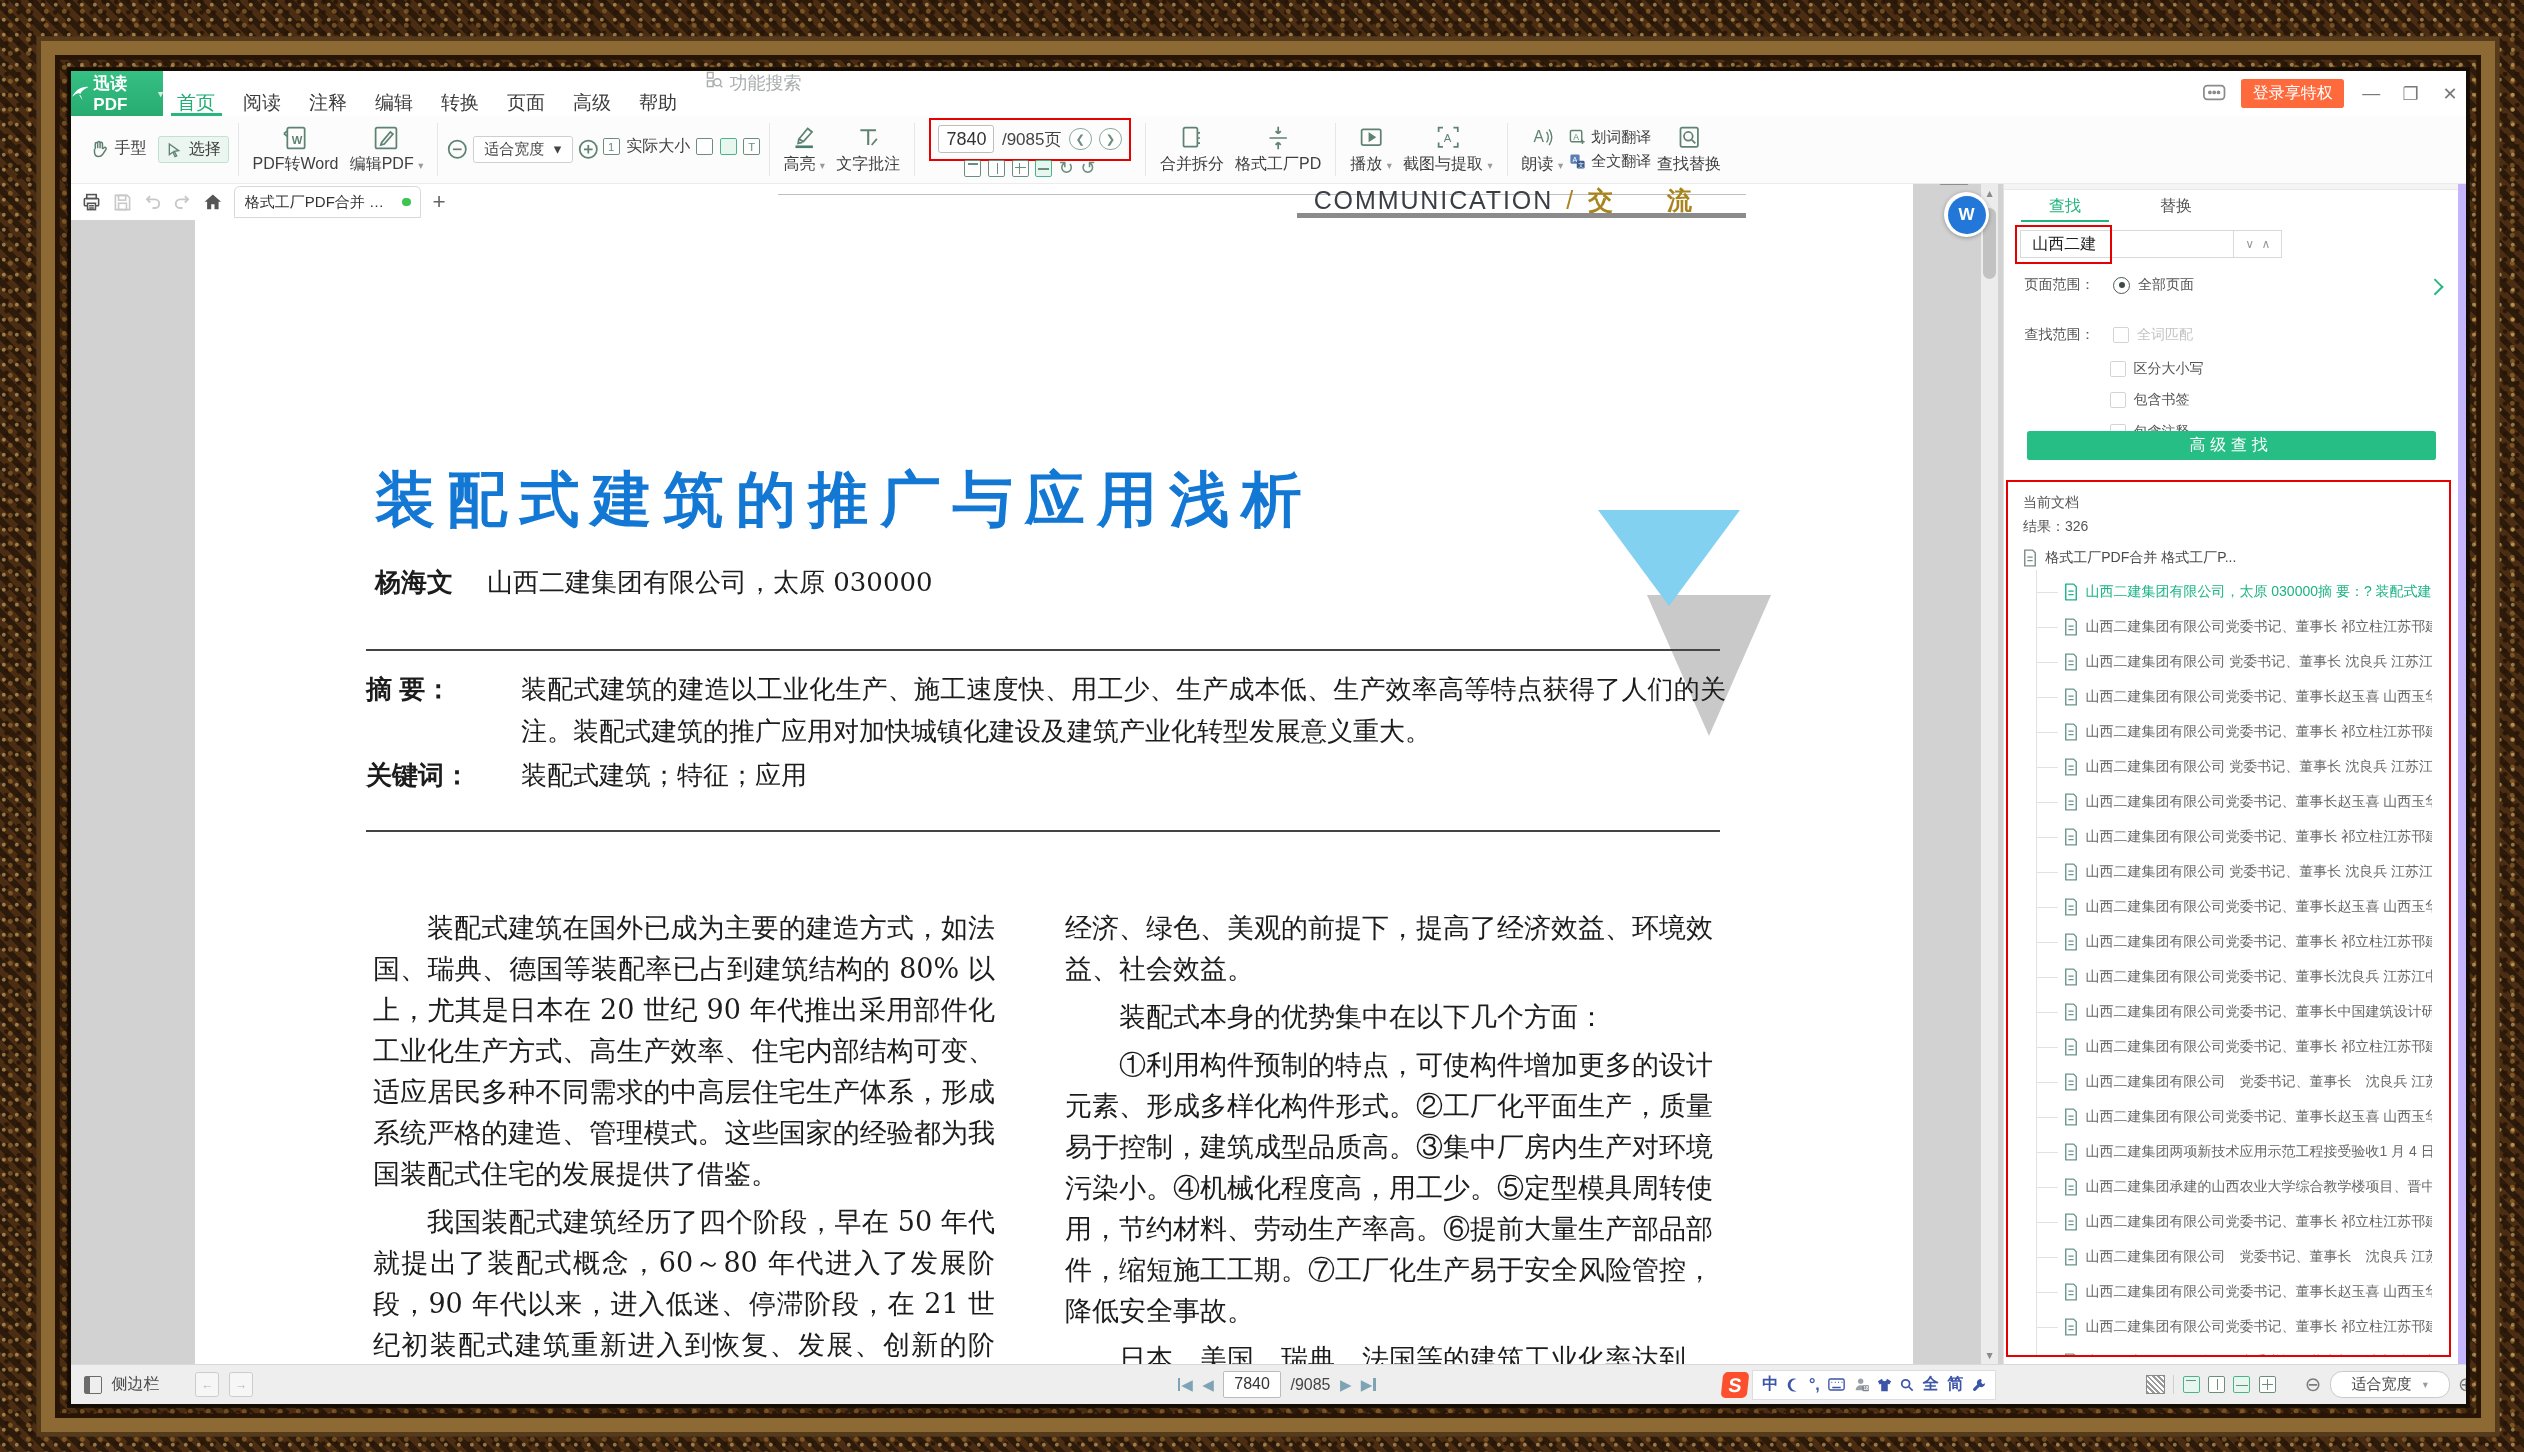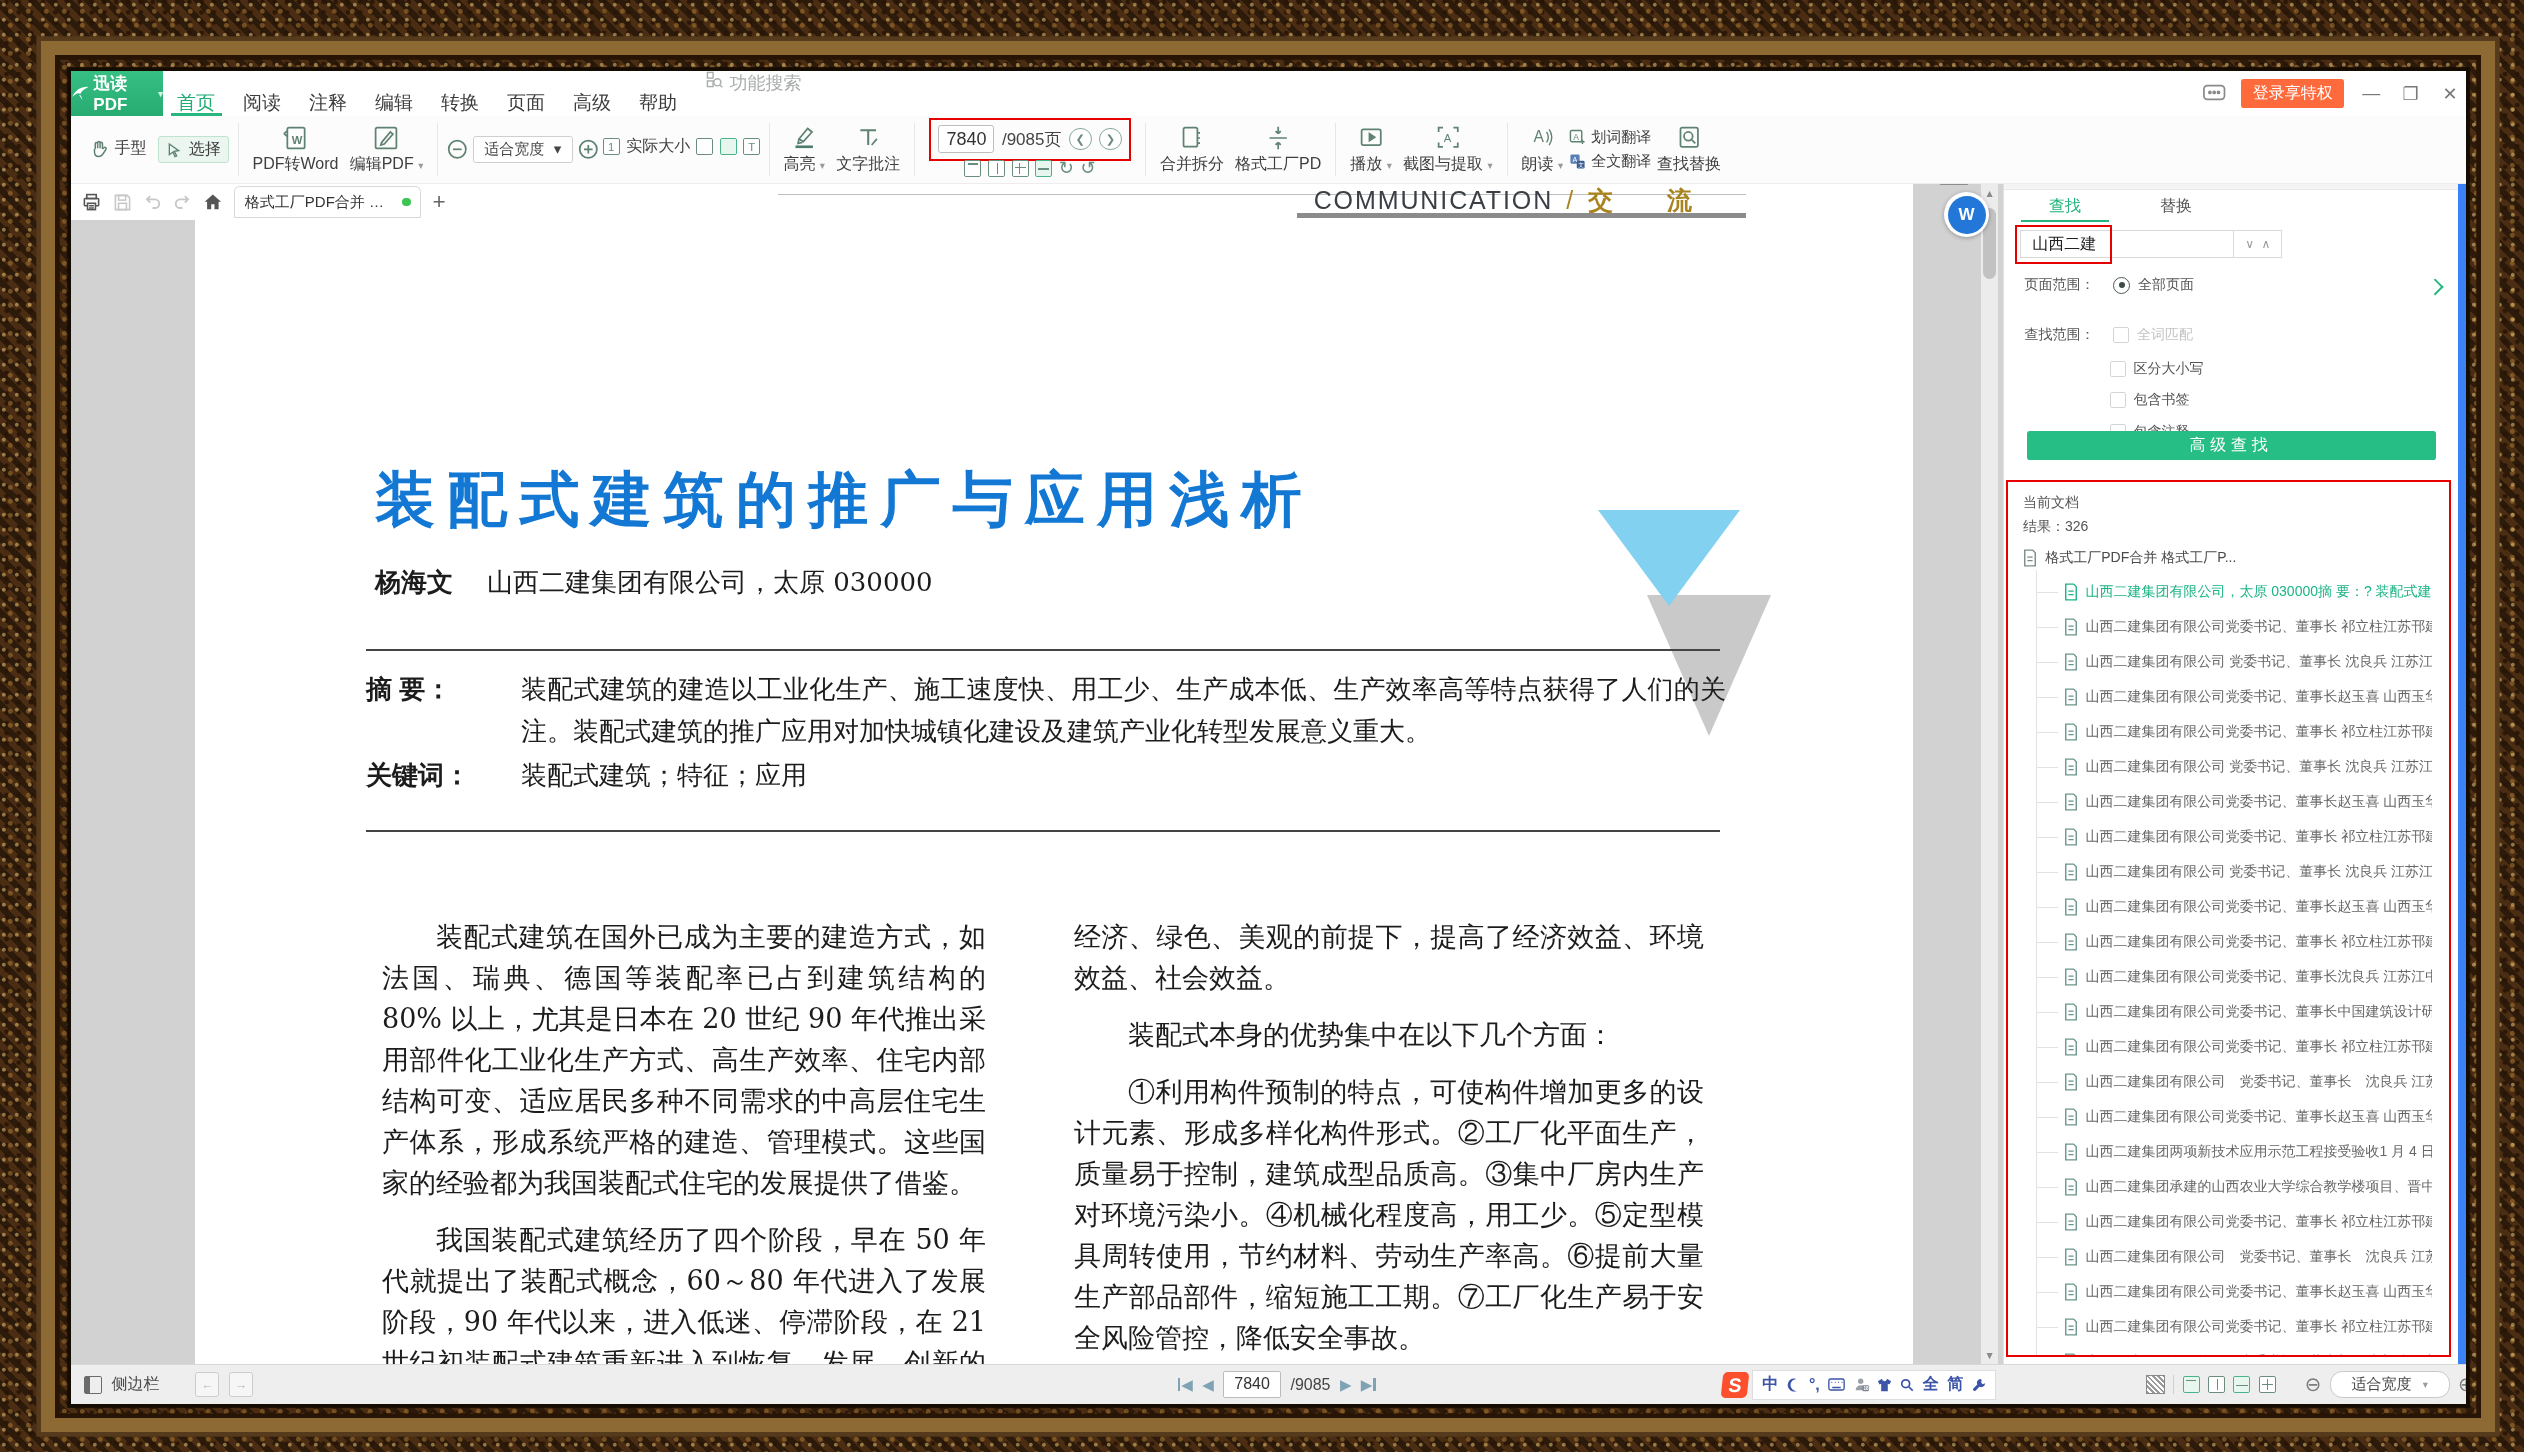--- a/index.html
+++ b/index.html
@@ -12,21 +12,21 @@
     background-image:
       radial-gradient(circle at 3.8px 4.7px, rgba(230,195,120,.55) 1.4px, transparent 2.4px),
       radial-gradient(circle at 10.3px 11.3px, rgba(170,120,50,.55) 1.9px, transparent 3px),
       radial-gradient(circle at 6.6px 1.9px, rgba(40,20,6,.9) 1.9px, transparent 2.8px),
       repeating-linear-gradient(45deg,#4a2d12 0 6.6px,#2c1a0a 6.6px 13px);
     background-size:13px 15px,18px 14px,12.2px 10.3px,auto;}
   .frame-band{position:absolute;inset:41px 30px 20.6px 41px;border:14px solid #8d6a34;
     box-shadow:0 0 0 4.7px #553a1c, inset 0 0 0 4.7px #271404;pointer-events:none;}
 
   
-  .app{position:absolute;left:71px;top:71px;width:2395px;height:1333px;background:#3b82f6;
+  .app{position:absolute;left:71px;top:71px;width:2395px;height:1333px;background:#c4b5fd;
        overflow:hidden;box-shadow:0 0 0 3.8px #150c04;font-size:16px;color:#3f3f3f;}
 
   
   .titlebar{position:absolute;left:0;top:0;width:100%;height:45px;background:#fff;display:flex;align-items:stretch;z-index:40;}
   .logo{width:92px;background:linear-gradient(180deg,#36c084,#27ab70);color:#fff;display:flex;align-items:center;justify-content:center;gap:3.8px;font-size:17px;font-weight:bold;}
   .logo .caret{font-size:9.4px;opacity:.8;}
   .ttabs{display:flex;align-items:flex-end;}
   .ttab{padding:0 14px;display:flex;align-items:center;font-size:19px;color:#3c3c3c;position:relative;cursor:default;}
   .ttab.active{color:#1fae74;}
   .ttab.active::after{content:"";position:absolute;left:7.5px;right:7.5px;bottom:0;height:2.8px;background:#27b77e;}
@@ -100,21 +100,21 @@
 
   .abs{position:absolute;left:171px;top:486px;width:1360px;font-size:26px;line-height:42px;}
   .absrow{display:flex;}
   .abslab{flex:0 0 155px;font-weight:bold;font-family:"Liberation Sans",sans-serif;}
   .abstxt{flex:1;text-align:justify;}
   .kwrow{margin-top:1.9px;}
 
   .dcol{position:absolute;top:718px;height:466px;overflow:hidden;font-size:27px;line-height:41px;text-align:justify;}
   .dcol.l{left:171px;width:636px;}
   .dcol.r{left:863px;width:662px;}
-  .dcol p{margin:16px;text-indent:2em;}
+  .dcol p{margin:7px;text-indent:2em;}
   .dcol p.noind{text-indent:0;}
   .sechead{font-family:"Liberation Sans",sans-serif;font-weight:bold;font-size:28px;margin:1.9px 0 1.9px 54px;text-indent:0 !important;}
 
   
   .pgbadge{position:absolute;left:1868px;top:90px;width:30px;height:24.4px;background:#8d8d8d;color:#fff;font-size:15px;border-radius:2.8px;display:flex;align-items:center;justify-content:center;z-index:25;}
   .collapse{position:absolute;left:1904px;top:94px;color:#777;z-index:25;}
   .wfloat{position:absolute;left:1873px;top:121px;width:45px;height:45px;border-radius:50%;background:#fff;box-shadow:0 0.9px 4.7px rgba(0,0,0,.3);display:flex;align-items:center;justify-content:center;z-index:25;}
   .wfloat .inner{width:38px;height:38px;border-radius:50%;background:#2277d8;color:#fff;display:flex;align-items:center;justify-content:center;font-weight:bold;font-size:17px;}
   .vscroll{position:absolute;left:1910px;top:113px;width:17px;height:1181px;background:#ececec;z-index:6;}
   .vscroll .thumb{position:absolute;left:1.9px;right:1.9px;top:24.4px;height:71px;background:#c2c2c2;border-radius:6.6px;}

